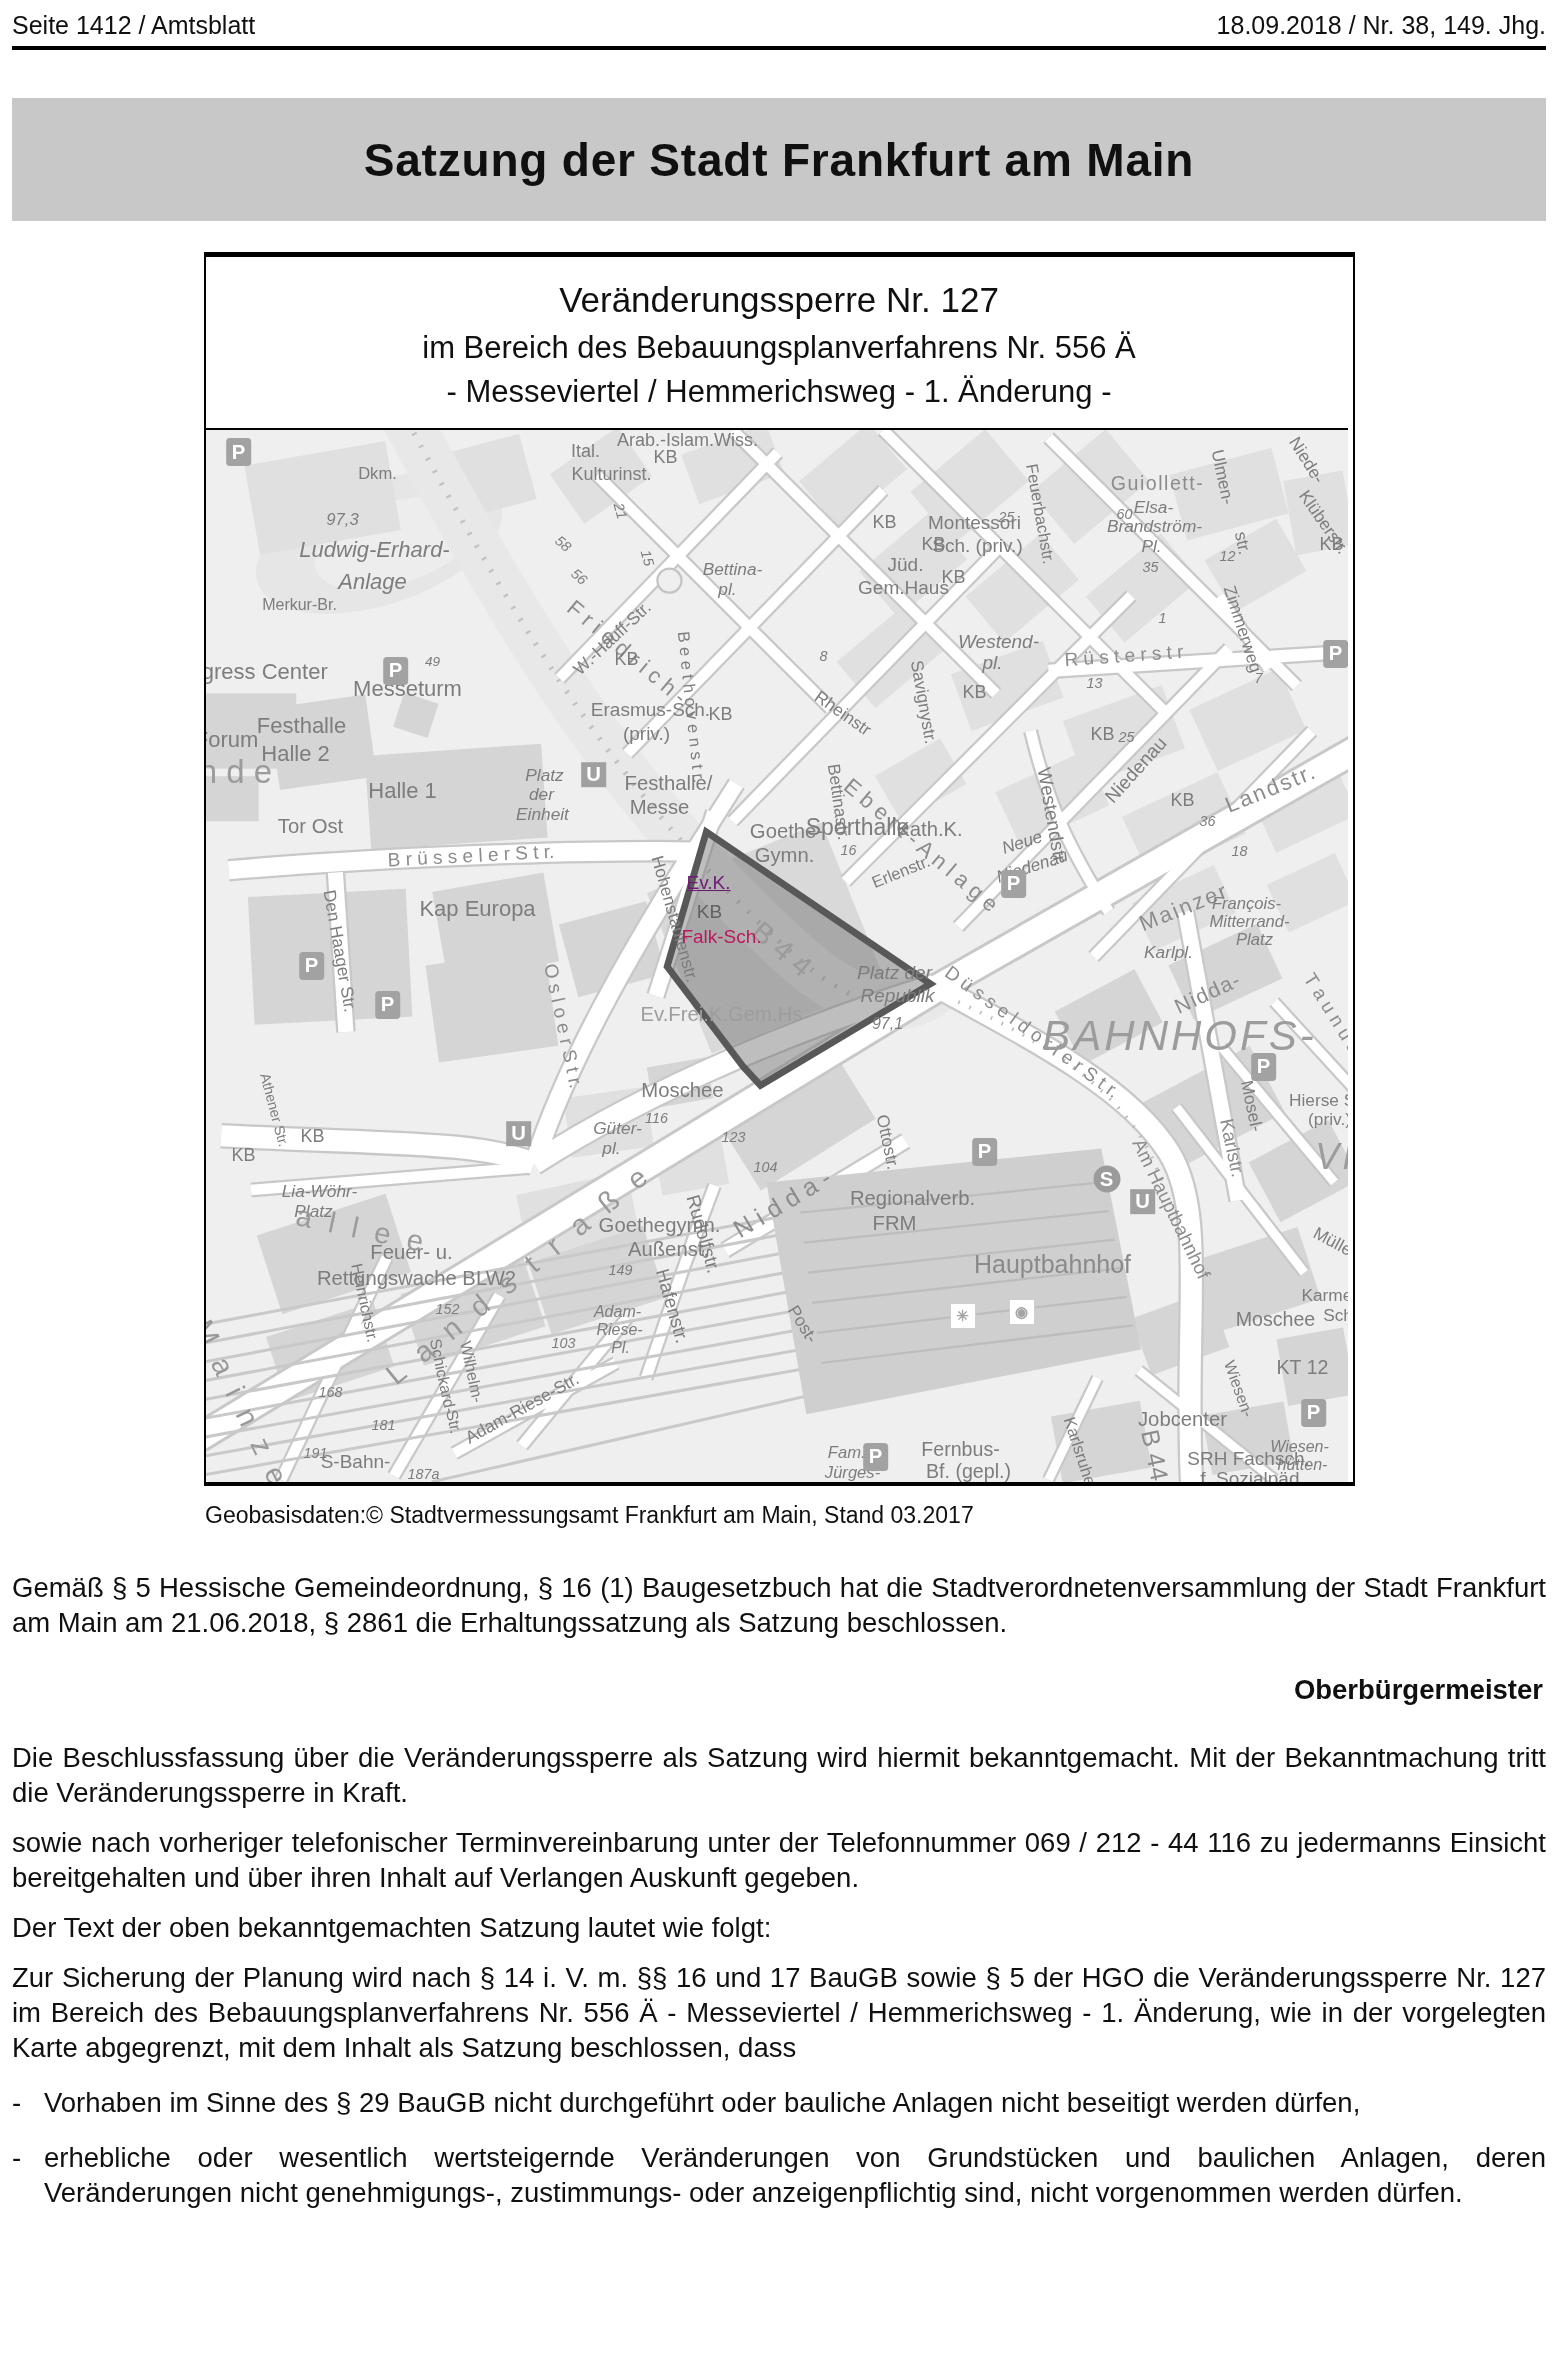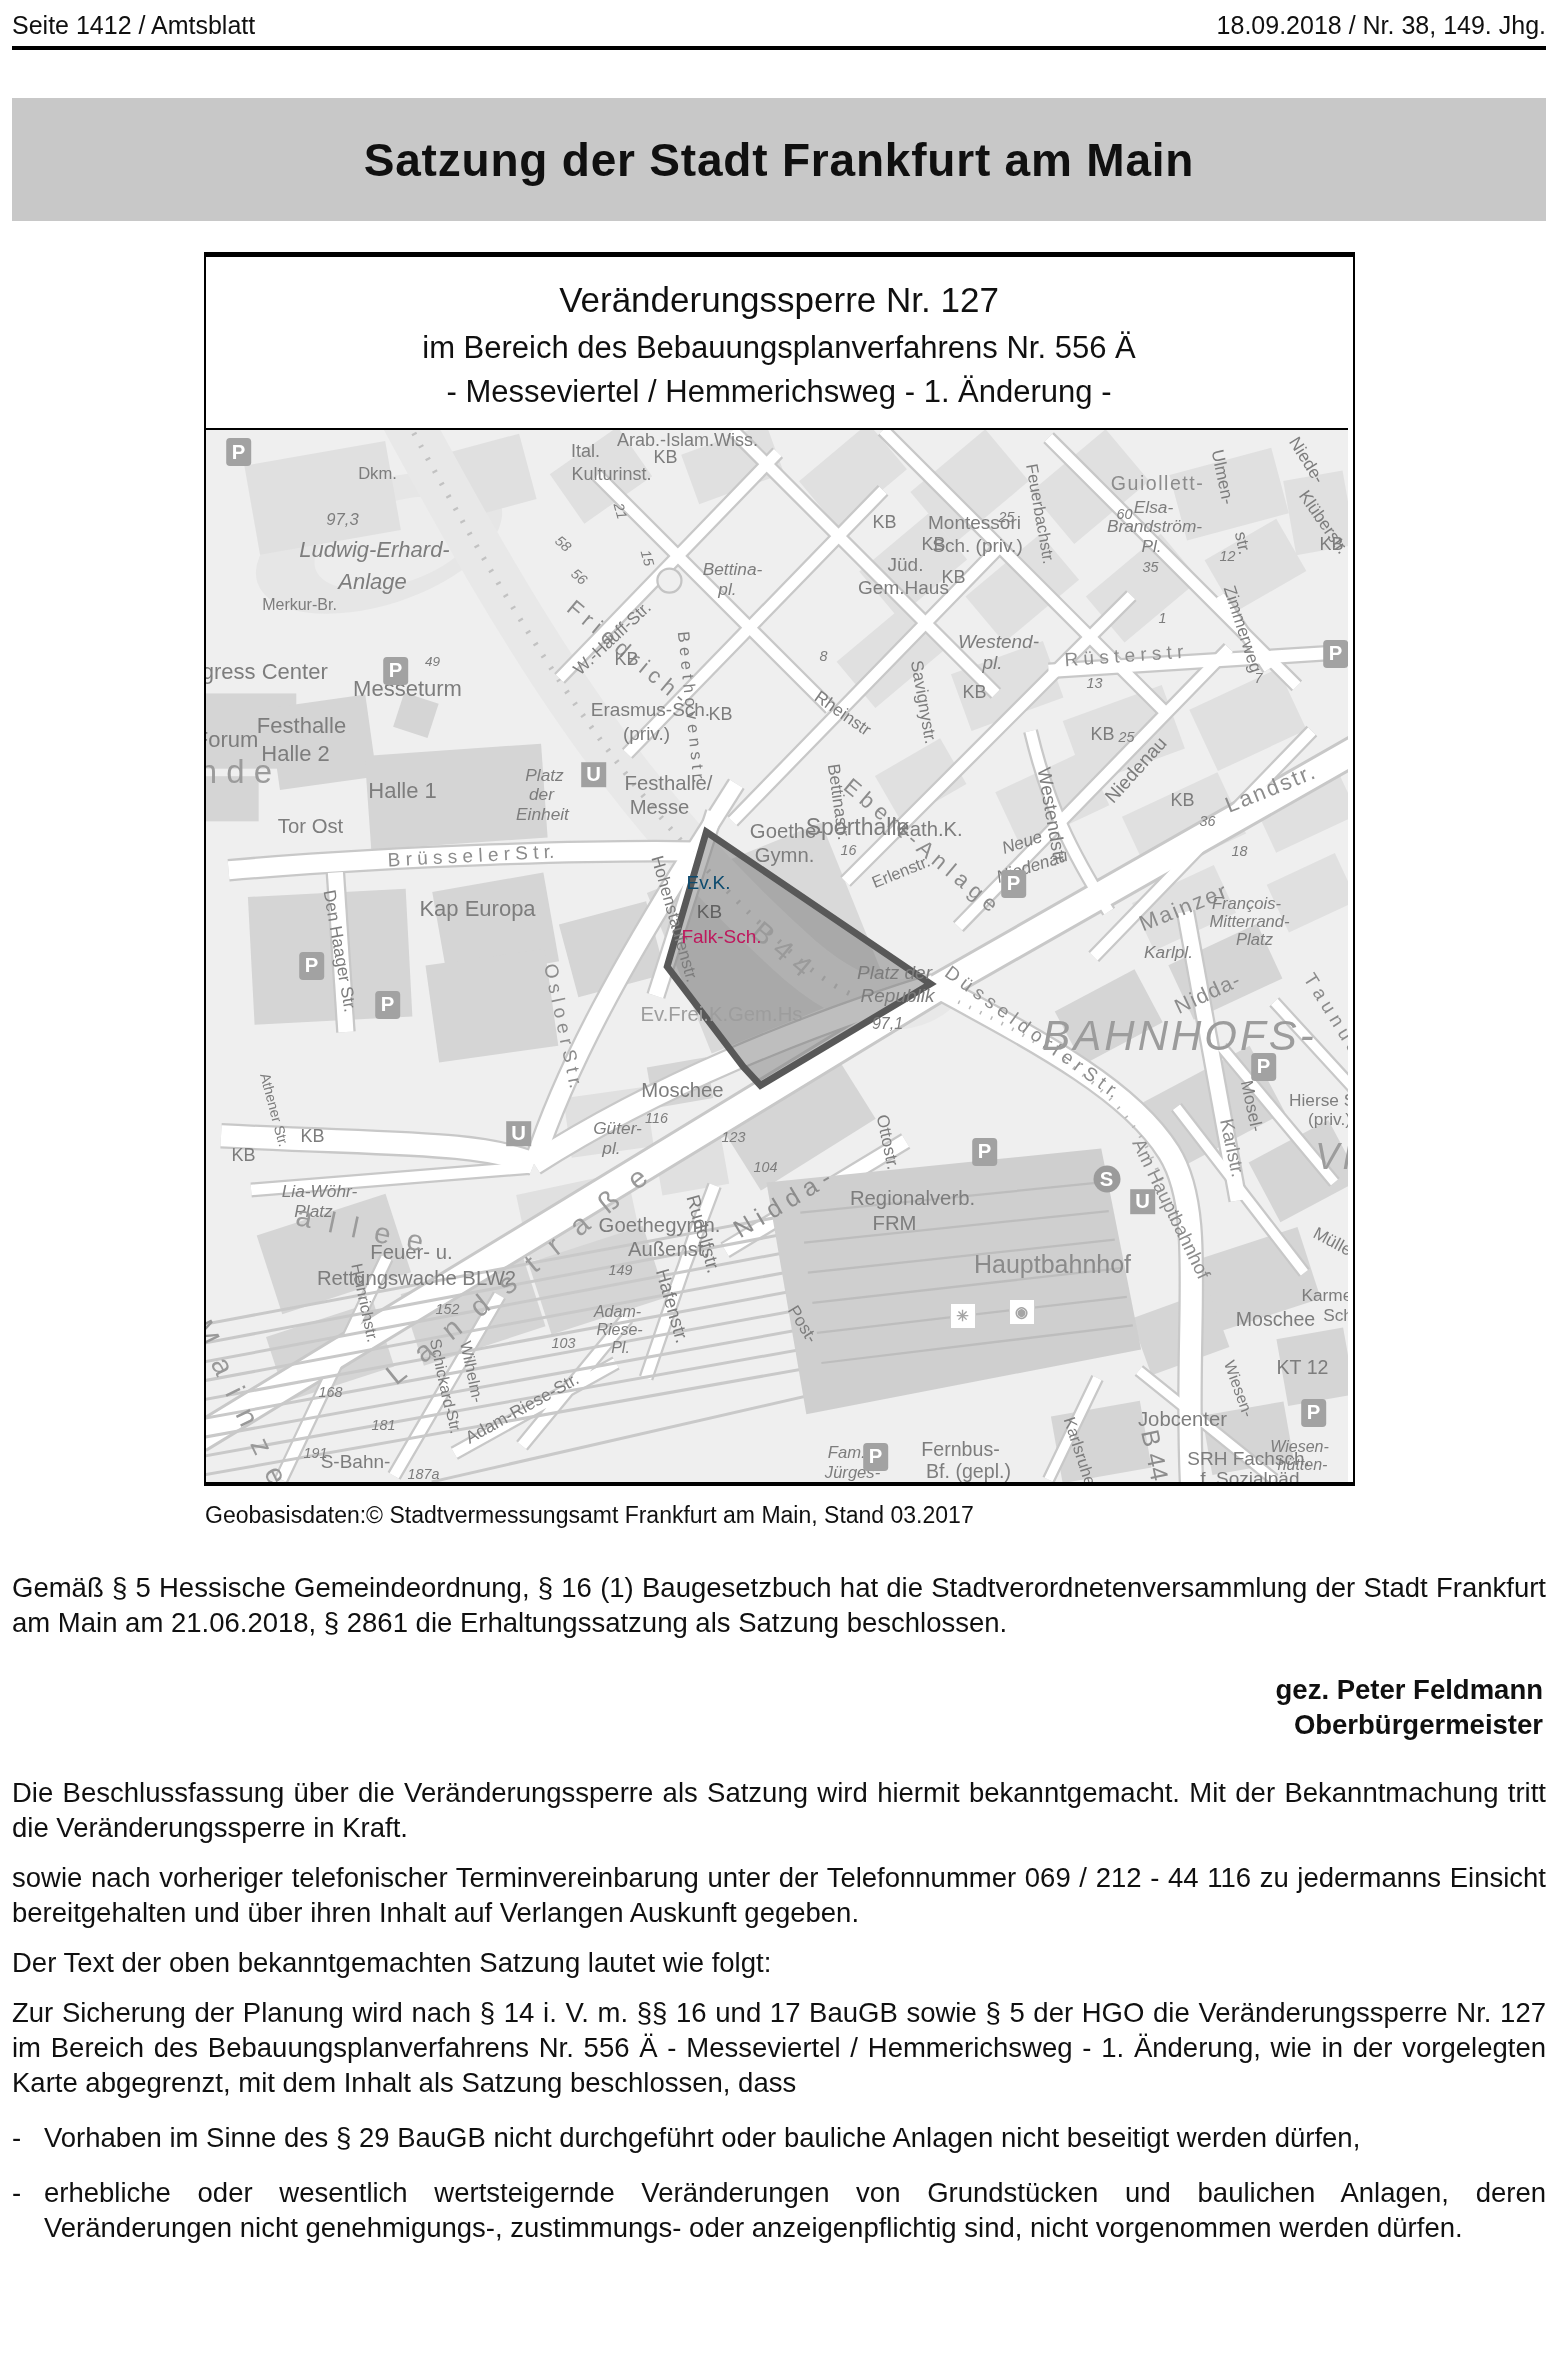--- a/index.html
+++ b/index.html
@@ -258,21 +258,21 @@
         <div class="ml" style="left: 1037px; top: 199px; font-size: 17.3px; transform: translate(-50%, -50%) rotate(72deg);">Zimmerweg</div>
         <div class="ml" style="left: 978px; top: 477px; font-size: 22px; letter-spacing: 2.3px; color: rgb(140, 140, 140); transform: translate(-50%, -50%) rotate(-22deg);">Mainzer</div>
         <div class="ml" style="left: 1065px; top: 358px; font-size: 22px; letter-spacing: 2.3px; color: rgb(140, 140, 140); transform: translate(-50%, -50%) rotate(-22deg);">Landstr.</div>
         <div class="ml it" style="left: 1041px; top: 474px; font-size: 16.6px; transform: translate(-50%, -50%) rotate(0deg);">François-</div>
         <div class="ml it" style="left: 1044px; top: 492px; font-size: 16.6px; transform: translate(-50%, -50%) rotate(0deg);">Mitterrand-</div>
         <div class="ml it" style="left: 1049px; top: 510px; font-size: 16.6px; transform: translate(-50%, -50%) rotate(0deg);">Platz</div>
         <div class="ml" style="left: 1002px; top: 563px; font-size: 21px; letter-spacing: 1.5px; color: rgb(140, 140, 140); transform: translate(-50%, -50%) rotate(-25deg);">Nidda-</div>
         <div class="ml it" style="left: 963px; top: 522px; font-size: 17.3px; transform: translate(-50%, -50%) rotate(0deg);">Karlpl.</div>
         <div class="ml" style="left: 1129px; top: 588px; font-size: 19px; color: rgb(140, 140, 140); transform: translate(-50%, -50%) rotate(58deg);">T a u n u s -</div>
         <div class="ml" style="left: 469px; top: 489px; font-size: 17.3px; transform: translate(-50%, -50%) rotate(74deg);">Hohenstaufenstr.</div>
-        <div class="ml" style="left: 503px; top: 453px; font-size: 19px; color: #0c4a6e; transform: translate(-50%, -50%) rotate(0deg);">Ev.K.</div>
+        <div class="ml" style="left: 503px; top: 453px; font-size: 19px; color: #701a75; transform: translate(-50%, -50%) rotate(0deg); text-decoration: underline;">Ev.K.</div>
         <div class="ml" style="left: 504px; top: 482px; font-size: 19px; color: rgb(97, 97, 97); transform: translate(-50%, -50%) rotate(0deg);">KB</div>
         <div class="ml" style="left: 516px; top: 507px; font-size: 19px; color: #be185d; transform: translate(-50%, -50%) rotate(0deg);">Falk-Sch.</div>
         <div class="ml" style="left: 516px; top: 585px; font-size: 20.3px; color: rgb(157, 157, 157); transform: translate(-50%, -50%) rotate(0deg);">Ev.Frei.K.Gem.Hs</div>
         <div class="ml" style="left: 477px; top: 661px; font-size: 20.3px; transform: translate(-50%, -50%) rotate(0deg);">Moschee</div>
         <div class="ml it" style="left: 451px; top: 688px; font-size: 14.3px; transform: translate(-50%, -50%) rotate(0deg);">116</div>
         <div class="ml it" style="left: 689px; top: 543px; font-size: 19px; transform: translate(-50%, -50%) rotate(0deg);">Platz der</div>
         <div class="ml it" style="left: 692px; top: 566px; font-size: 19px; transform: translate(-50%, -50%) rotate(0deg);">Republik</div>
         <div class="ml it" style="left: 682px; top: 594px; font-size: 16px; transform: translate(-50%, -50%) rotate(0deg);">97,1</div>
         <div class="ml" style="left: 826px; top: 602px; font-size: 19px; color: rgb(140, 140, 140); transform: translate(-50%, -50%) rotate(36deg);">D ü s s e l d o r f e r  S t r.</div>
         <div class="ml it" style="left: 974px; top: 606px; font-size: 42px; letter-spacing: 3px; color: rgb(156, 156, 156); transform: translate(-50%, -50%) rotate(0deg);">BAHNHOFS-</div>
@@ -369,21 +369,20 @@
         <div class="icn xi" style="left: 757px; top: 886px;">✳</div>
         <div class="icn xi" style="left: 816px; top: 882px;">◉</div>
       </div>
   </div>
 
   <div class="caption">Geobasisdaten:© Stadtvermessungsamt Frankfurt am Main, Stand 03.2017</div>
 
   <div class="content">
     <p class="just">Gemäß § 5 Hessische Gemeindeordnung, § 16 (1) Baugesetzbuch hat die Stadtverordnetenversammlung der Stadt Frankfurt am Main am 21.06.2018, § 2861 die Erhaltungssatzung als Satzung beschlossen.</p>
     <div class="sig">
-      <div>gez. Peter Feldmann</div>
       <div>Oberbürgermeister</div>
     </div>
     <p class="just">Die Beschlussfassung über die Veränderungssperre als Satzung wird hiermit bekanntgemacht. Mit der Bekanntmachung tritt die Veränderungssperre in Kraft.</p>
     <p class="just">sowie nach vorheriger telefonischer Terminvereinbarung unter der Telefonnummer 069 / 212 - 44 116 zu jedermanns Einsicht bereitgehalten und über ihren Inhalt auf Verlangen Auskunft gegeben.</p>
     <p>Der Text der oben bekanntgemachten Satzung lautet wie folgt:</p>
     <p class="just">Zur Sicherung der Planung wird nach § 14 i. V. m. §§ 16 und 17 BauGB sowie § 5 der HGO die Veränderungssperre Nr. 127 im Bereich des Bebauungsplanverfahrens Nr. 556 Ä - Messeviertel / Hemmerichsweg - 1. Änderung, wie in der vorgelegten Karte abgegrenzt, mit dem Inhalt als Satzung beschlossen, dass</p>
     <div class="li">
       <span class="mk">-</span>
       <span class="lt just">Vorhaben im Sinne des § 29 BauGB nicht durchgeführt oder bauliche Anlagen nicht beseitigt werden dürfen,</span>
     </div>

